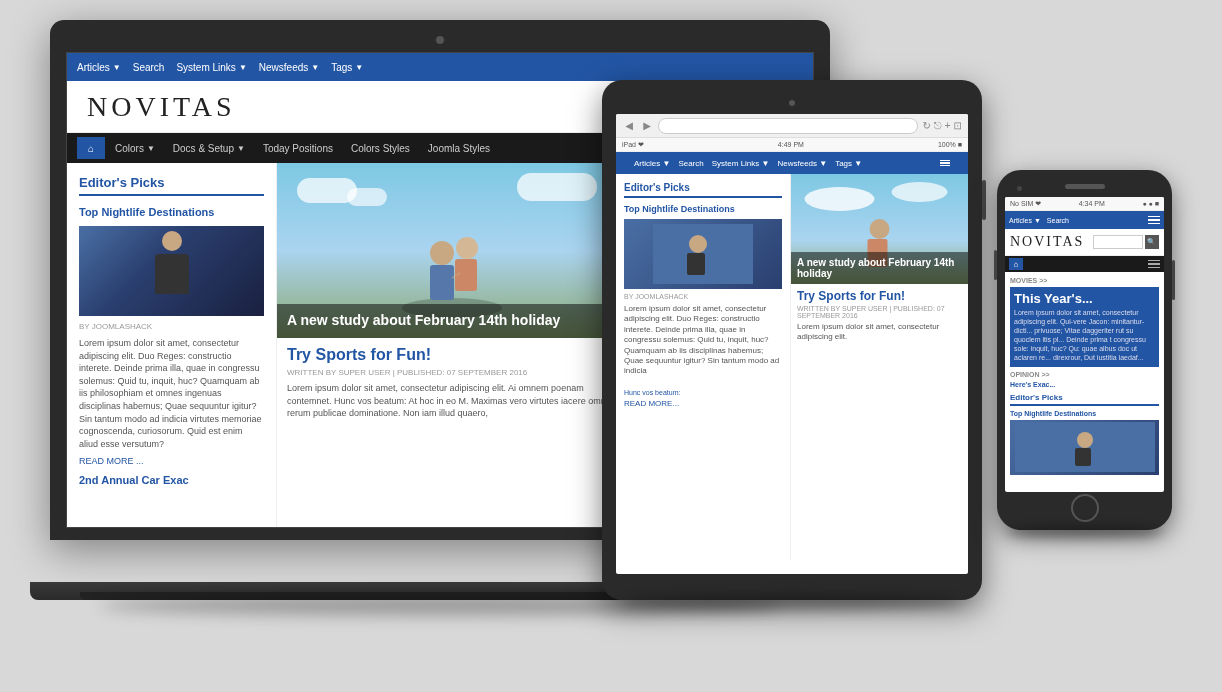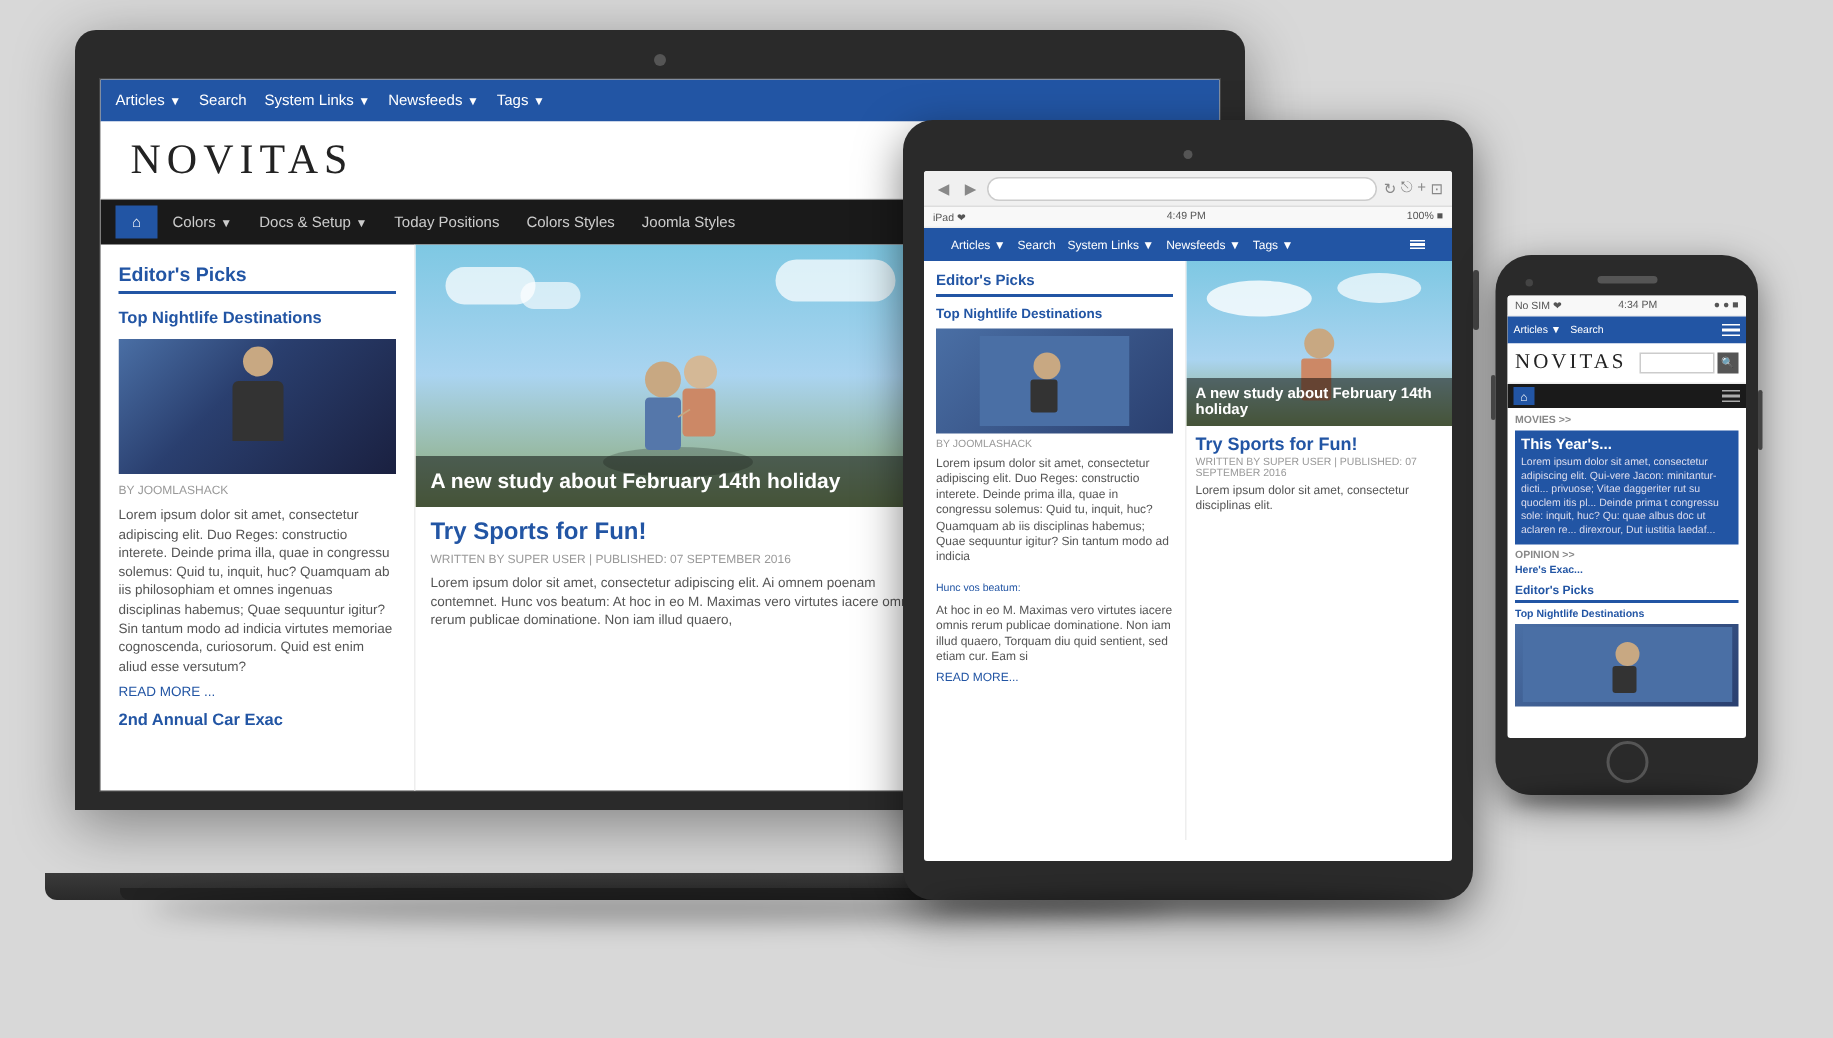--- a/index.html
+++ b/index.html
@@ -991,21 +991,20 @@
             <div class="ts-article-img">
               <svg width="100" height="60" viewBox="0 0 100 60">
                 <rect width="100" height="60" fill="#4a6fa5"></rect>
                 <circle cx="45" cy="20" r="9" fill="#c8a882"></circle>
                 <rect x="34" y="29" width="18" height="22" fill="#333" rx="2"></rect>
               </svg>
             </div>
             <div class="ts-byline">BY JOOMLASHACK</div>
             <div class="ts-body-text">Lorem ipsum dolor sit amet, consectetur adipiscing elit. Duo Reges: constructio interete. Deinde prima illa, quae in congressu solemus: Quid tu, inquit, huc? Quamquam ab iis disciplinas habemus; Quae sequuntur igitur? Sin tantum modo ad indicia</div>
             <span style="font-size:7px;color:#2255a4;cursor:pointer">Hunc vos beatum:</span>
-            <div class="ts-body-text" style="margin-top:3px">At hoc in eo M. Maximas vero virtutes iacere omnis rerum publicae dominatione. Non iam illud quaero, Torquam diu quid sentient, sed etiam cur. Eam si</div>
             <div class="ts-read-more">READ MORE...</div>
           </div>
 
           <div class="ts-right">
             <div class="ts-right-img">
               <svg width="100%" height="110" viewBox="0 0 200 110" preserveAspectRatio="xMidYMid slice">
                 <defs>
                   <linearGradient id="skyGrad" x1="0" y1="0" x2="0" y2="1">
                     <stop offset="0%" stop-color="#7ec8e3"></stop>
                     <stop offset="60%" stop-color="#aad4f0"></stop>
@@ -1017,21 +1016,21 @@
                 <ellipse cx="140" cy="18" rx="28" ry="10" fill="white" opacity="0.7"></ellipse>
                 <circle cx="100" cy="55" r="10" fill="#c8a882"></circle>
                 <rect x="88" y="65" width="20" height="28" fill="#cc8866" rx="2"></rect>
               </svg>
               <div class="ts-overlay">
                 <div class="ts-overlay-title">A new study about February 14th holiday</div>
               </div>
             </div>
             <div class="ts-sports-title">Try Sports for Fun!</div>
             <div class="ts-written-by">WRITTEN BY SUPER USER | PUBLISHED: 07 SEPTEMBER 2016</div>
-            <div class="ts-body-text-right">Lorem ipsum dolor sit amet, consectetur disciplinas elit.</div>
+            <div class="ts-body-text-right">Lorem ipsum dolor sit amet, consectetur adipiscing elit.</div>
           </div>
         </div>
       </div>
     </div>
   </div>
 
   <div class="phone">
     <div class="phone-body">
       <div class="phone-camera"></div>
       <div class="phone-speaker"></div>
@@ -1073,21 +1072,21 @@
             <span style="background:#aaa"></span>
             <span style="background:#aaa"></span>
             <span style="background:#aaa"></span>
           </div>
         </div>
 
         <div class="ps-content">
           <div style="font-size:7px;color:#888;margin-bottom:3px;font-weight:bold">MOVIES &gt;&gt;</div>
 
           <div style="background:#2255a4;padding:4px;margin-bottom:4px">
-            <div style="font-size:10px;font-weight:bold;color:#fff;margin-bottom:2px">This Year's...</div>
+            <div style="font-size:13px;font-weight:bold;color:#fff;margin-bottom:2px">This Year's...</div>
             <div style="font-size:7px;color:#dde;line-height:1.3">Lorem ipsum dolor sit amet, consectetur adipiscing elit. Qui-vere Jacon: minitantur-dicti... privuose; Vitae daggeriter rut su quoclem itis pl... Deinde prima t congressu sole: inquit, huc? Qu: quae albus doc ut aclaren re... direxrour, Dut iustitia laedaf...</div>
           </div>
 
           <div style="font-size:7px;color:#888;margin-bottom:3px;font-weight:bold">OPINION &gt;&gt;</div>
           <div style="font-size:7px;color:#2255a4;font-weight:bold;margin-bottom:5px;cursor:pointer">Here's Exac...</div>
 
           <div class="ps-section-title">Editor's Picks</div>
           <div style="font-size:7px;color:#2255a4;font-weight:bold;margin-bottom:3px;cursor:pointer">Top Nightlife Destinations</div>
           <div class="ps-article-img">
             <svg width="140" height="50" viewBox="0 0 140 50">

